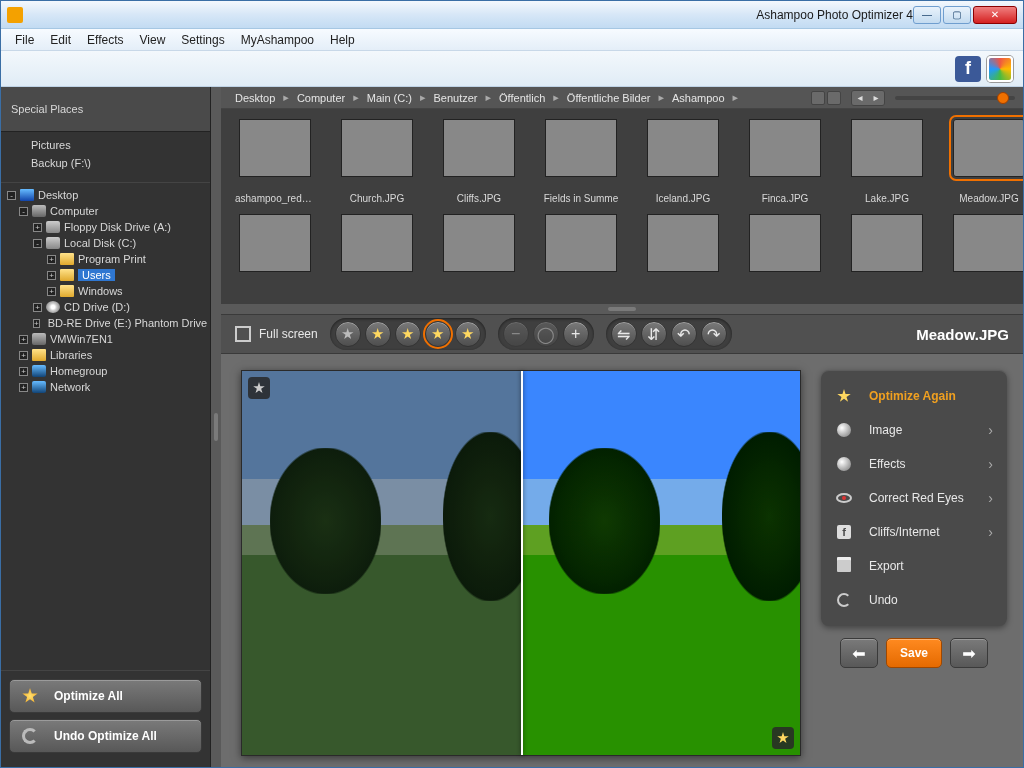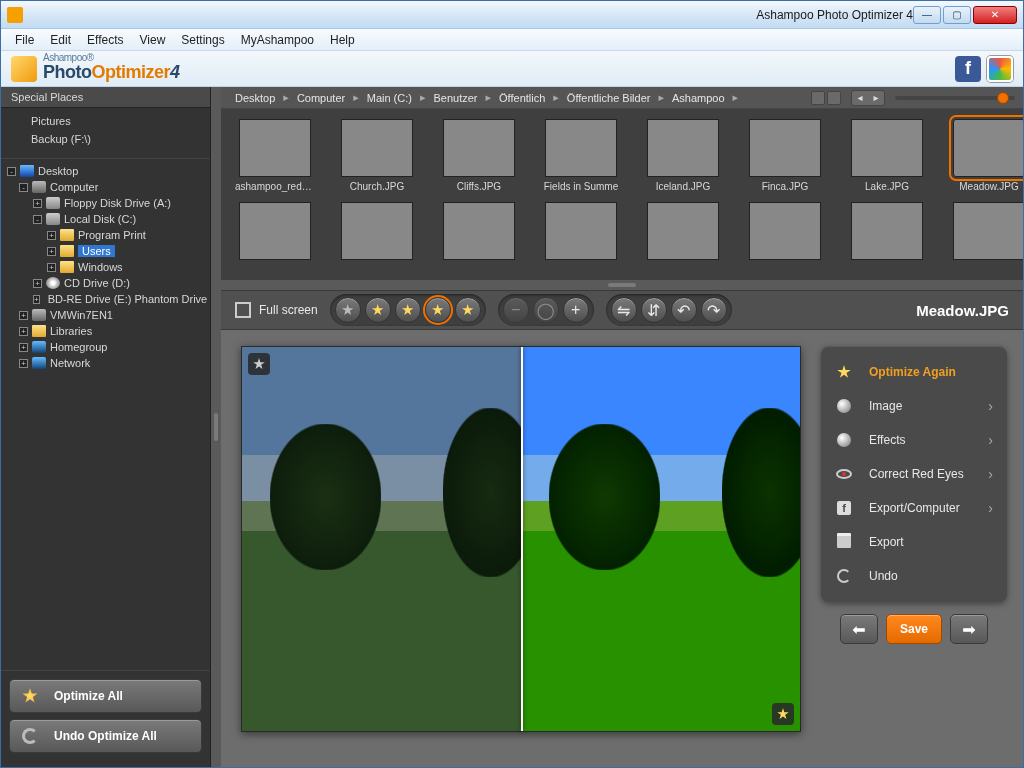--- a/index.html
+++ b/index.html
@@ -26,21 +26,21 @@
 .brandbar .wordmark .four { color:#2a4a6b; font-style:italic; }
 .brandbar .spacer { flex:1; }
 .brandbar .social { width:26px; height:26px; border-radius:4px; margin-left:6px; cursor:pointer; }
 .fb { background:#3b5998; color:#fff; display:flex; align-items:center; justify-content:center; font-weight:bold; font-size:18px; }
 .picasa { background:conic-gradient(#e54,#fb0,#4b4,#29f,#e54); border-radius:50%; border:2px solid #fff; box-shadow:0 0 0 1px #999; }
 
 .body { flex:1; display:flex; background:#6d6d6d; min-height:0; }
 
 
 .sidebar { width:210px; background:#333; color:#d8d8d8; display:flex; flex-direction:column; font-size:11px; border-right:1px solid #222; }
-.sidebar .tab { background:#4a4a4a; padding:4px 10px; border-bottom:1px solid #222; font-size:11px; }
+.sidebar .tab { background:#4a4a4a; padding:16px 10px; border-bottom:1px solid #222; font-size:11px; }
 .sidebar .places { padding:4px 0 10px; }
 .sidebar .places .pl { display:flex; align-items:center; gap:6px; padding:3px 24px; cursor:pointer; }
 .sidebar .tree { flex:1; overflow:auto; padding:4px 0; border-top:1px solid #444; }
 .node { display:flex; align-items:center; gap:4px; padding:2px 6px; white-space:nowrap; cursor:pointer; }
 .node .tw { width:9px; height:9px; border:1px solid #888; background:#222; color:#ccc; font-size:8px; line-height:7px; text-align:center; }
 .node .ic { width:14px; height:12px; }
 .ic.desktop { background:linear-gradient(#6bf,#14a); border-radius:1px; }
 .ic.computer { background:linear-gradient(#bbb,#666); border-radius:2px; }
 .ic.drive { background:linear-gradient(#ccc,#888); border-radius:2px; }
 .ic.folder { background:linear-gradient(#ffe28a,#e0a92d); border-radius:1px; }
@@ -62,21 +62,21 @@
 .crumbbar .right { margin-left:auto; display:flex; align-items:center; gap:10px; }
 .viewtoggle { display:flex; gap:2px; }
 .viewtoggle div { width:14px; height:14px; background:#6a6a6a; border:1px solid #444; border-radius:2px; cursor:pointer; }
 .navarr { display:flex; border:1px solid #444; border-radius:3px; overflow:hidden; }
 .navarr div { width:16px; height:14px; background:#6a6a6a; color:#ddd; text-align:center; font-size:10px; line-height:14px; cursor:pointer; }
 .zoomslider { width:120px; height:4px; background:#444; border-radius:2px; position:relative; }
 .zoomslider .thumb { position:absolute; right:6px; top:-4px; width:12px; height:12px; background:#f07000; border-radius:50%; border:1px solid #a04000; }
 
 .thumbs { background:#3f3f3f; padding:10px 14px 6px; overflow:hidden; }
 .thumbrow { display:flex; gap:22px; margin-bottom:10px; }
-.thumb { width:80px; display:flex; flex-direction:column; align-items:center; gap:4px; cursor:pointer; }
+.thumb { width:80px; display:flex; flex-direction:column; align-items:center; gap:16px; cursor:pointer; }
 .thumb .img { width:72px; height:58px; border:1px solid #222; background:#888; position:relative; overflow:hidden; }
 .thumb.sel .img { outline:2px solid #f07000; outline-offset:2px; border-radius:3px; }
 .thumb .cap { font-size:10px; color:#d8d8d8; text-align:center; white-space:nowrap; overflow:hidden; text-overflow:ellipsis; width:80px; }
 
 
 .sky { background:linear-gradient(to bottom,#6aa8e8 0,#b8d4ec 55%,#4a7a3a 55%,#5e8f42 100%); }
 .beach { background:linear-gradient(to bottom,#7ab4ee 0,#cde6f5 50%,#5d8bb1 50%,#d4c288 80%,#bfa860 100%); }
 .church { background:linear-gradient(to bottom,#c7d3dc 0,#a8b5bf 40%,#8a6a4a 40%,#6b4d30 100%); }
 .cliff { background:linear-gradient(to bottom,#d8e4ec 0,#b8c8d3 60%,#6a7a70 60%,#4a5a4a 100%); }
 .town { background:linear-gradient(to bottom,#8ab4e0 0,#b8cde0 35%,#c09060 35%,#a07040 100%); }
@@ -150,27 +150,20 @@
     <div class="mi">File</div>
     <div class="mi">Edit</div>
     <div class="mi">Effects</div>
     <div class="mi">View</div>
     <div class="mi">Settings</div>
     <div class="mi">MyAshampoo</div>
     <div class="mi">Help</div>
   </div>
 
   <div class="brandbar">
-    <div class="logo">
-      <div class="sq"></div>
-      <div class="wordmark">
-        <span class="ash">Ashampoo®</span>
-        <span>Photo</span><span class="opt">Optimizer</span><span class="four">4</span>
-      </div>
-    </div>
     <div class="spacer"></div>
     <div class="social fb">f</div>
     <div class="social picasa"></div>
   </div>
 
   <div class="body">
 
     <div class="sidebar">
       <div class="tab">Special Places</div>
       <div class="places">
@@ -456,21 +449,21 @@
                 <span class="pic">
                   <span class="eye"></span>
                 </span>
                 <span>Correct Red Eyes</span>
                 <span class="chev">›</span>
               </div>
             <div class="prow">
                 <span class="pic">
                   <span class="fbic">f</span>
                 </span>
-                <span>Export/Computer</span>
+                <span>Cliffs/Internet</span>
                 <span class="chev">›</span>
               </div>
             <div class="prow">
                 <span class="pic">
                   <span class="prn"></span>
                 </span>
                 <span>Export</span>
               </div>
             <div class="prow">
                 <span class="pic">

